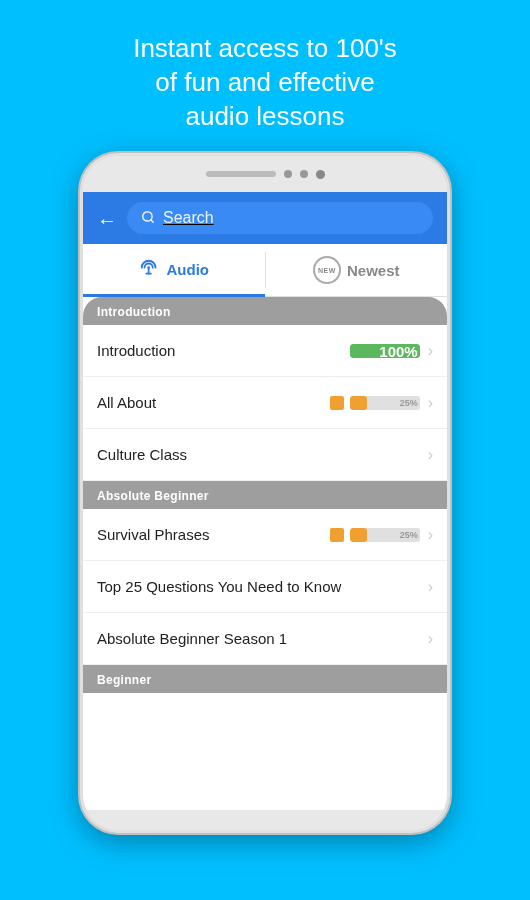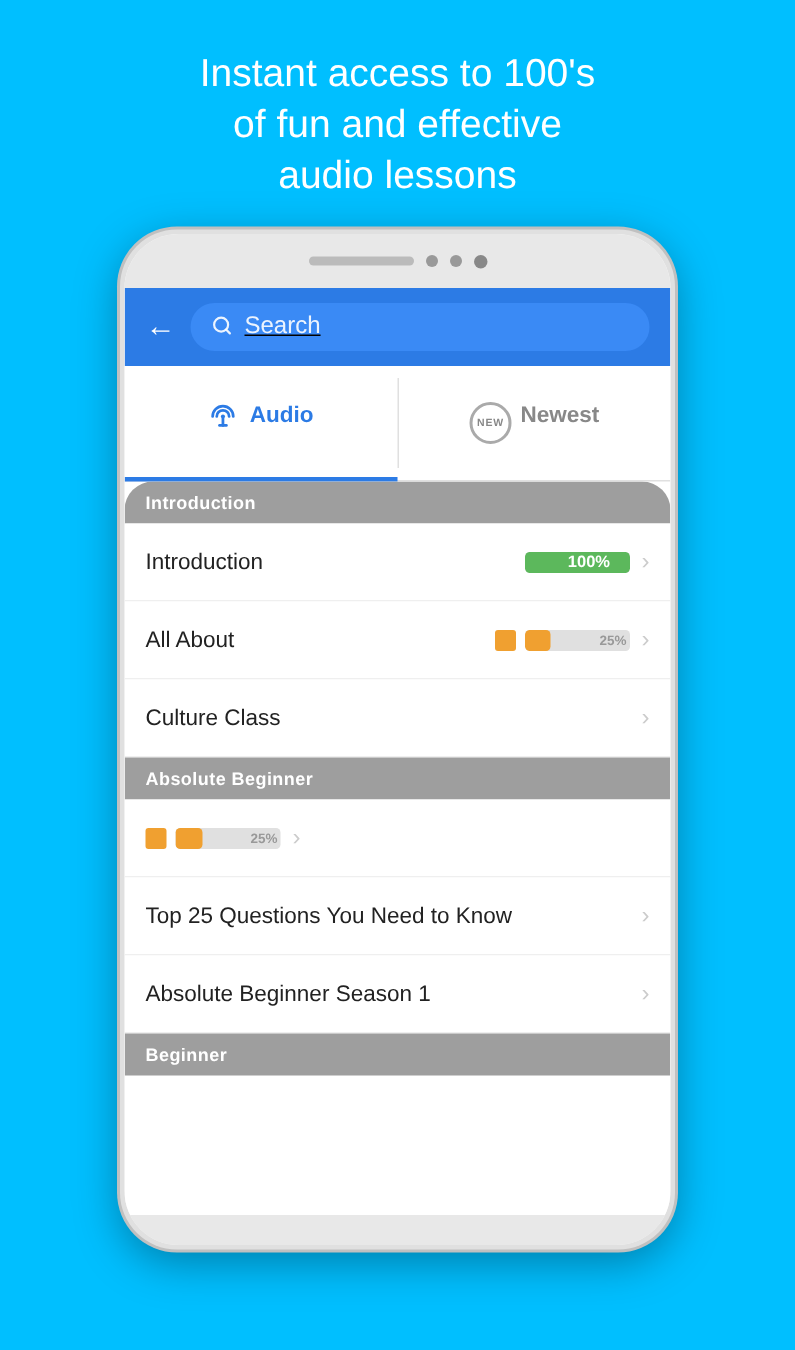--- a/index.html
+++ b/index.html
@@ -128,23 +128,24 @@
       display: flex;
       align-items: stretch;
       border-bottom: 1px solid #e0e0e0;
       background: white;
       flex-shrink: 0;
     }
 
     .tab-item {
       flex: 1;
       display: flex;
+      align-items: center;
       justify-content: center;
       gap: 6px;
-      padding: 24px 0;
+      padding: 12px 0;
       cursor: pointer;
     }
 
     .tab-item.active {
       border-bottom: 3px solid #2c7be5;
       margin-bottom: -1px;
     }
 
     .tab-divider {
       width: 1px;
@@ -244,24 +245,24 @@
       background: #5cb85c;
     }
 
     .progress-bar-fill.orange {
       background: #f0a030;
       width: 25%;
     }
 
     .progress-label {
       position: absolute;
-      right: 13px;
+      right: 2px;
       top: 50%;
       transform: translateY(-50%);
-      font-size: 11px;
+      font-size: 15px;
       font-weight: 700;
       color: white;
     }
 
     .chevron {
       color: #ccc;
       font-size: 16px;
       font-weight: 300;
     }
 
@@ -357,20 +358,21 @@
         <div class="list-item">
           <span class="item-title">Culture Class</span>
           <span class="chevron">›</span>
         </div>
 
         <div class="section-header">
           <span class="section-header-text">Absolute Beginner</span>
         </div>
 
         <div class="list-item">
+          <span class="item-title">Survival Phrases</span>
           <div class="progress-container">
             <div style="width:14px;height:14px;background:#f0a030;border-radius:2px;flex-shrink:0;"></div>
             <div class="progress-bar-bg">
               <div class="progress-bar-fill orange" style="width:25%"></div>
               <span class="progress-label" style="color:#999;right:2px;font-size:9px;">25%</span>
             </div>
           </div>
           <span class="chevron">›</span>
         </div>
 

